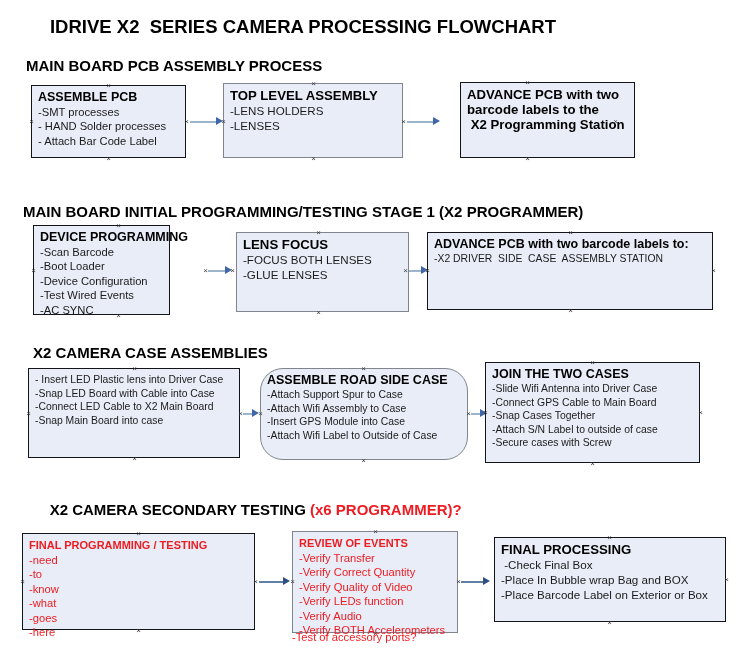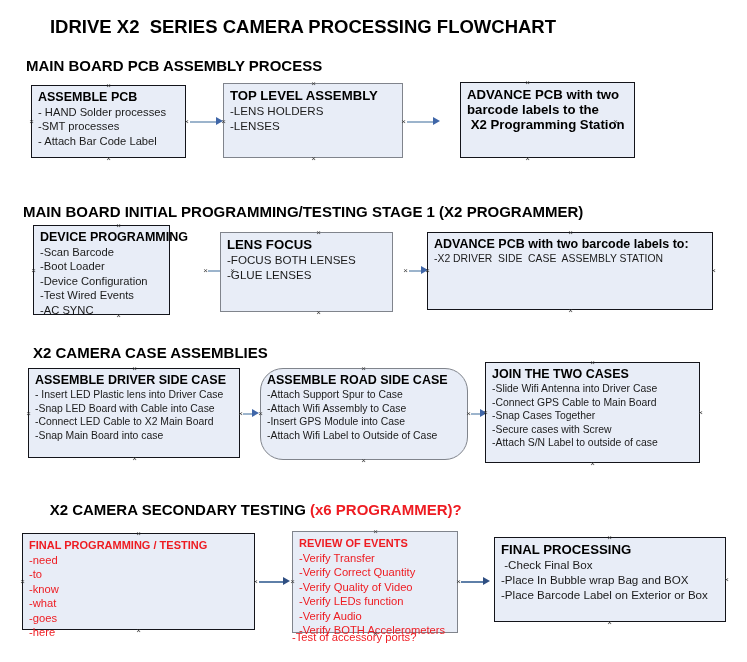--- a/index.html
+++ b/index.html
@@ -122,22 +122,22 @@
 <body>
 
 <div id="page">
 
   <div class="doc-title">IDRIVE X2  SERIES CAMERA PROCESSING FLOWCHART</div>
 
   <div class="section-head" style="left:26px; top:57px;">MAIN BOARD PCB ASSEMBLY PROCESS</div>
 
   <div class="fbox border-dark" style="left:31px; top:85px; width:155px; height:73px;">
     <div class="bt">ASSEMBLE PCB</div>
+    <div class="bl">-SMT processes</div>
     <div class="bl">- HAND Solder processes</div>
-    <div class="bl">-SMT processes</div>
     <div class="bl">- Attach Bar Code Label</div>
   </div>
   <div class="xmark" style="left:105px; top:82px;"></div>
   <div class="xmark" style="left:105px; top:155px;"></div>
   <div class="xmark" style="left:28px; top:118px;"></div>
   <div class="xmark" style="left:183px; top:118px;"></div>
 
   <div class="conn" style="left:190px; top:121px; width:27px;"></div>
   <div class="conn-head" style="left:216px; top:117px;"></div>
 
@@ -174,21 +174,21 @@
     <div class="bl">-AC SYNC</div>
   </div>
   <div class="xmark" style="left:115px; top:222px;"></div>
   <div class="xmark" style="left:115px; top:312px;"></div>
   <div class="xmark" style="left:30px; top:267px;"></div>
   <div class="xmark" style="left:202px; top:267px;"></div>
 
   <div class="conn" style="left:208px; top:270px; width:18px;"></div>
   <div class="conn-head" style="left:225px; top:266px;"></div>
 
-  <div class="fbox border-gray t-lg" style="left:220px; top:232px; width:173px; height:80px;">
+  <div class="fbox border-gray t-lg" style="left:236px; top:232px; width:173px; height:80px;">
     <div class="bt">LENS FOCUS</div>
     <div class="bl">-FOCUS BOTH LENSES</div>
     <div class="bl">-GLUE LENSES</div>
   </div>
   <div class="xmark" style="left:315px; top:229px;"></div>
   <div class="xmark" style="left:315px; top:309px;"></div>
   <div class="xmark" style="left:229px; top:267px;"></div>
   <div class="xmark" style="left:402px; top:267px;"></div>
 
   <div class="conn" style="left:409px; top:270px; width:13px;"></div>
@@ -199,21 +199,20 @@
     <div class="bl">-X2 DRIVER  SIDE  CASE  ASSEMBLY STATION</div>
   </div>
   <div class="xmark" style="left:567px; top:229px;"></div>
   <div class="xmark" style="left:567px; top:307px;"></div>
   <div class="xmark" style="left:424px; top:267px;"></div>
   <div class="xmark" style="left:710px; top:267px;"></div>
 
   <div class="section-head" style="left:33px; top:344px;">X2 CAMERA CASE ASSEMBLIES</div>
 
   <div class="fbox border-dark t-sm" style="left:28px; top:368px; width:212px; height:90px;">
-    <div class="bt">ASSEMBLE DRIVER SIDE CASE</div>
     <div class="bl">- Insert LED Plastic lens into Driver Case</div>
     <div class="bl">-Snap LED Board with Cable into Case</div>
     <div class="bl">-Connect LED Cable to X2 Main Board</div>
     <div class="bl">-Snap Main Board into case</div>
   </div>
   <div class="xmark" style="left:131px; top:365px;"></div>
   <div class="xmark" style="left:131px; top:455px;"></div>
   <div class="xmark" style="left:25px; top:410px;"></div>
   <div class="xmark" style="left:237px; top:410px;"></div>
 
@@ -233,22 +232,22 @@
   <div class="xmark" style="left:465px; top:410px;"></div>
 
   <div class="conn" style="left:471px; top:413px; width:10px;"></div>
   <div class="conn-head" style="left:480px; top:409px;"></div>
 
   <div class="fbox border-dark t-sm" style="left:485px; top:362px; width:215px; height:101px;">
     <div class="bt">JOIN THE TWO CASES</div>
     <div class="bl">-Slide Wifi Antenna into Driver Case</div>
     <div class="bl">-Connect GPS Cable to Main Board</div>
     <div class="bl">-Snap Cases Together</div>
+    <div class="bl">-Attach S/N Label to outside of case</div>
     <div class="bl">-Secure cases with Screw</div>
-    <div class="bl">-Attach S/N Label to outside of case</div>
   </div>
   <div class="xmark" style="left:589px; top:359px;"></div>
   <div class="xmark" style="left:589px; top:460px;"></div>
   <div class="xmark" style="left:482px; top:409px;"></div>
   <div class="xmark" style="left:697px; top:409px;"></div>
 
   <div class="section-head" style="left:33px; top:484px;">
     <span>X2 CAMERA SECONDARY TESTING </span><span class="accent">(x6 PROGRAMMER)?</span>
   </div>
 

